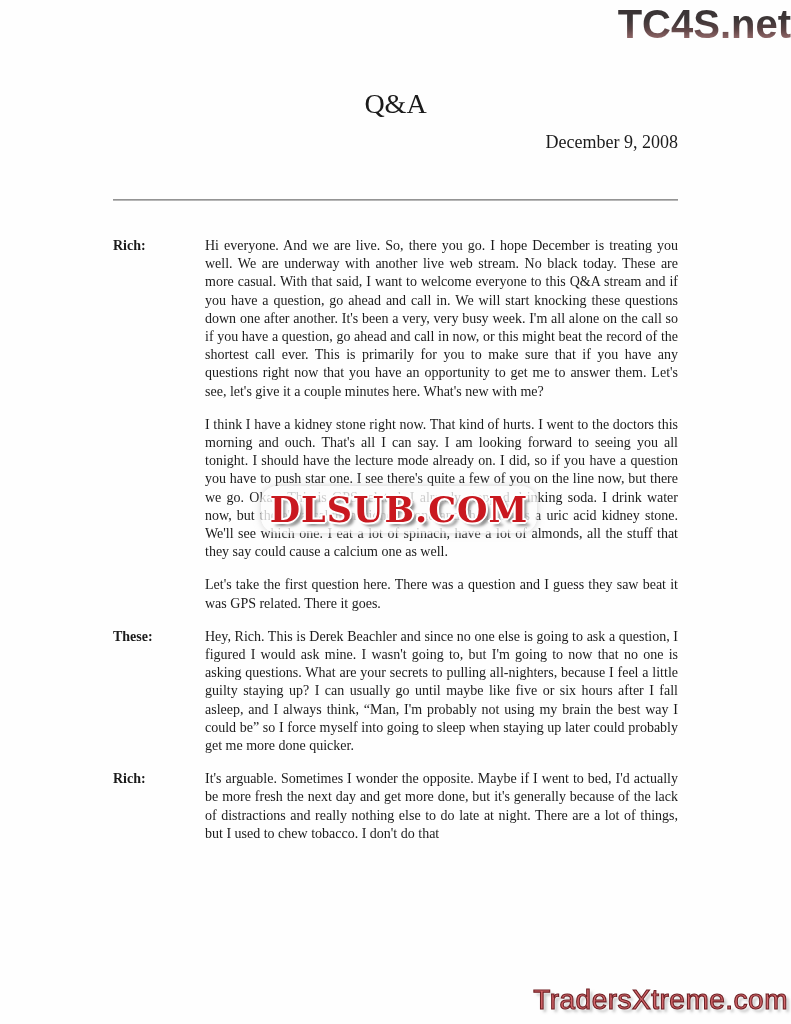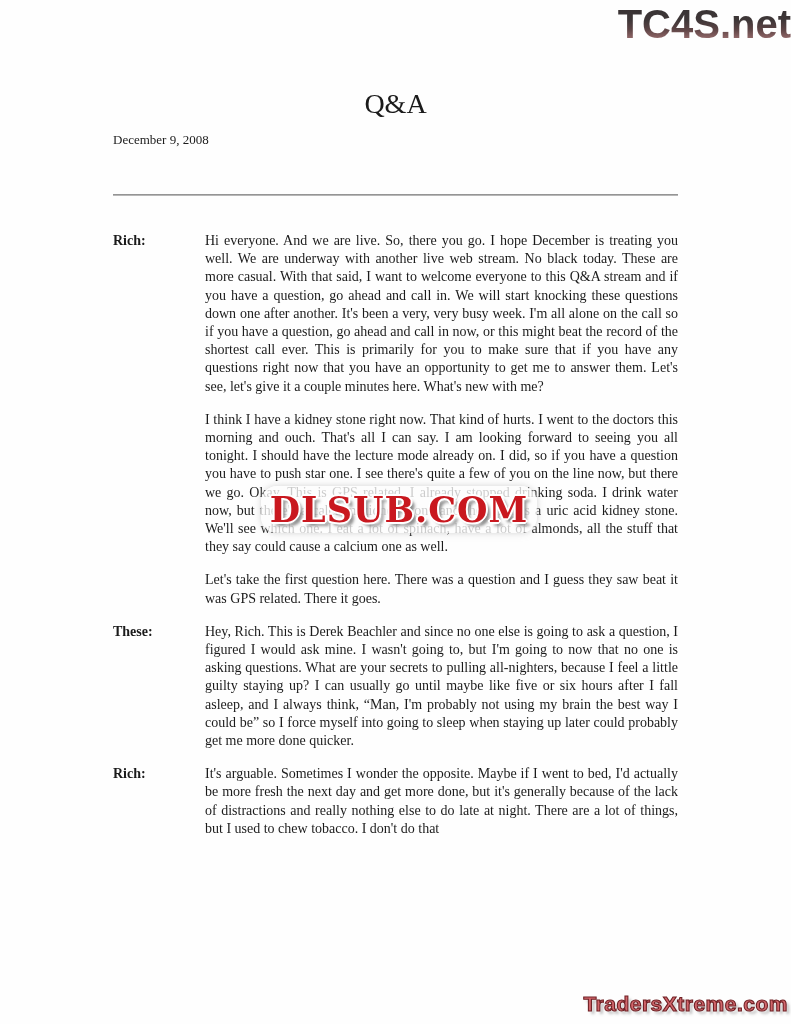--- a/index.html
+++ b/index.html
@@ -34,22 +34,22 @@
 
   .title {
     margin: 88px 0 0 0;
     text-align: center;
     font-size: 28px;
     line-height: 32px;
     font-weight: 400;
   }
   .date {
     margin-top: 12px;
-    text-align: left;
-    font-size: 13px;
+    text-align: right;
+    font-size: 18px;
   }
   .rule {
     margin: 46px 0 0 0;
     height: 2px;
     border: none;
     background: linear-gradient(to bottom, #838383, #c8c8c8);
   }
 
   .transcript { margin-top: 36px; }
   .entry { display: flex; }
@@ -91,22 +91,22 @@
       -1px -1px 0 #ffffff, 1px -1px 0 #ffffff, -1px 1px 0 #ffffff, 1px 1px 0 #ffffff,
       4px 4px 3px rgba(125,125,125,0.85);
   }
 
   
   .bottom-logo {
     position: absolute;
     right: 3px;
     bottom: 8px;
     font-family: "Liberation Sans", "DejaVu Sans", sans-serif;
-    font-weight: 700;
-    font-size: 21px;
+    font-weight: 400;
+    font-size: 28px;
     letter-spacing: 0.5px;
     color: #d2666b;
     -webkit-text-stroke: 1.1px #6f2125;
     text-shadow:
       0 0 3px rgba(255,255,255,0.95),
       3px 3px 3px rgba(165,165,165,0.75);
   }
 </style>
 </head>
 <body>

